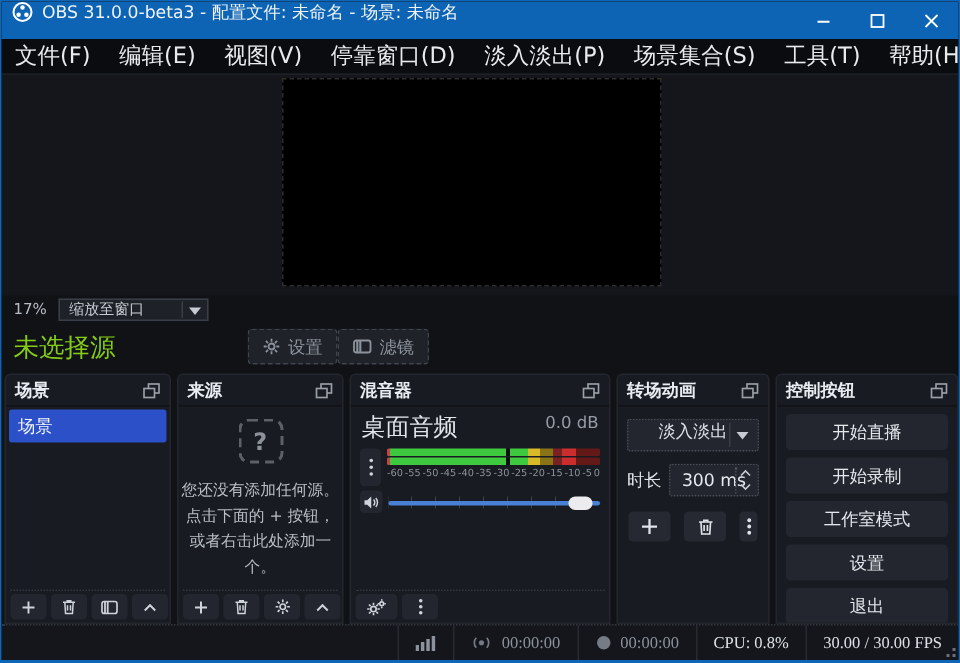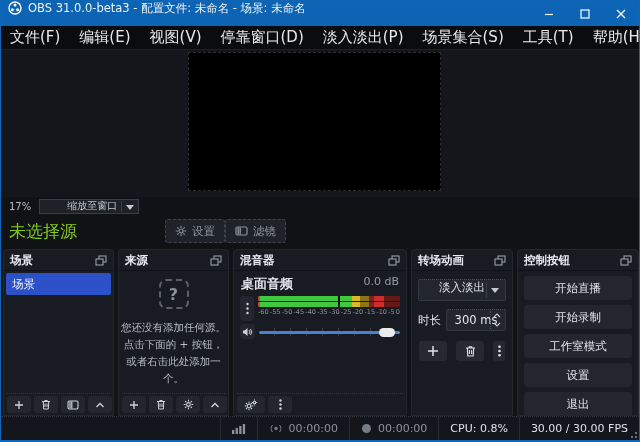--- a/index.html
+++ b/index.html
@@ -18,21 +18,21 @@
   .win-btn svg { display:block; }
   
   .menubar { height:23px; background:#0b0c0f; display:flex; align-items:center; gap:19px; padding-left:9px; flex:0 0 auto; }
   .menubar .menu-item { color:#e8eaee; font-size:15px; white-space:nowrap; cursor:default; }
   
   .preview { height:148px; position:relative; background:#14161b; flex:0 0 auto; border-top:1px solid #1d2026; }
   .canvas { position:absolute; left:187px; top:2px; width:253px; height:139px; background:#000; border:1px dashed #2c2c2c; }
   
   .zoomrow { height:18px; display:flex; align-items:center; padding-left:8px; gap:8px; flex:0 0 auto; background:#101216; }
   .zoom-label { color:#b6bbc3; font-size:10px; }
-  .zoom-select { width:100px; height:15px; background:#1e2128; border:1px solid #3a3e47; display:flex; align-items:center; color:#c6cbd3; font-size:10px; padding-left:6px; position:relative;justify-content:center; }
+  .zoom-select { width:100px; height:15px; background:#1e2128; border:1px solid #3a3e47; display:flex; align-items:center; color:#c6cbd3; font-size:10px; padding-left:6px; position:relative; }
   .zoom-select .arrow { position:absolute; right:4px; top:5px; width:0; height:0; border-left:4px solid transparent; border-right:4px solid transparent; border-top:5px solid #c6cbd3; }
   .zoom-select .sep { position:absolute; right:16px; top:1px; bottom:1px; width:1px; background:#3a3e47; }
   
   .sourcebar { height:32px; display:flex; align-items:center; padding-left:8px; flex:0 0 auto; background:#101216; position:relative; }
   .sourcebar .status { color:#84cc16; font-size:17px; }
   .ctx-btn { position:absolute; top:4px; height:24px; background:#1f2229; border:1px dashed #41454e; border-radius:3px; display:flex; align-items:center; gap:5px; padding:0 9px; color:#8d939c; font-size:11.5px; }
   .ctx-btn.settings { left:164px; }
   .ctx-btn.filters { left:224px; }
   
   .docks { height:169px; position:relative; flex:0 0 auto; background:#101216; }
@@ -47,21 +47,21 @@
   .p-trans  { left:410px; width:102px; }
   .p-ctrl   { left:516px; width:122px; }
   
   .scene-item { margin:2px; height:22px; background:#2b50c8; border-radius:2px; display:flex; align-items:center; padding-left:6px; color:#f2f5fa; font-size:11.5px; }
   
   .src-empty { text-align:center; padding-top:8px; }
   .src-qmark { width:30px; height:30px; margin:0 auto 10px; border:2px dashed #5c6069; border-radius:7px; color:#8b9099; font-size:16px; font-weight:bold; display:flex; align-items:center; justify-content:center; }
   .src-line { color:#b9bec6; font-size:10.5px; line-height:17px; }
   
   .mix-row1 { display:flex; justify-content:space-between; padding:4px 7px 2px; }
-  .mix-name { color:#e2e6ea; font-size:13px;font-weight:bold; }
+  .mix-name { color:#e2e6ea; font-size:16px; }
   .mix-db { color:#969ca5; font-size:11px; }
   .mix-meter-row { display:flex; padding:1px 6px 0; gap:4px; }
   .mix-dots-btn { width:14px; height:25px; background:#23262e; border-radius:3px; display:flex; align-items:center; justify-content:center; }
   .meter-wrap { flex:1; }
   .meter-bar { height:5px; margin-bottom:1px; border-radius:1px;
     background:linear-gradient(to right,
       #c24444 0%, #c24444 1.2%,
       #3ec93e 1.2%, #3ec93e 56%,
       #0c0d10 56%, #0c0d10 57.6%,
       #3ec93e 57.6%, #3ec93e 66%,
@@ -87,21 +87,21 @@
   .tr-spin { flex:1; height:22px; background:#23262e; border:1px dotted #474c56; border-radius:2px; position:relative; display:flex; align-items:center; justify-content:center; color:#e6e9ee; font-size:11.5px; }
   .tr-spin .btns { position:absolute; right:2px; top:1px; bottom:1px; width:13px; display:flex; flex-direction:column; align-items:center; justify-content:space-around; border-left:1px dotted #474c56; }
   .tr-btn-row { display:flex; justify-content:center; align-items:center; gap:9px; margin-top:10px; }
   .tr-btn { height:20px; min-width:28px; background:#262932; border-radius:3px; display:flex; align-items:center; justify-content:center; }
   .tr-btn.narrow { min-width:12px; }
   
   .ctl-btn { margin:5px 6px 0; height:24px; background:#23262e; border-radius:3px; display:flex; align-items:center; justify-content:center; color:#e4e7ec; font-size:11.5px; }
   .ctl-btn:first-of-type { margin-top:7px; }
   
   .statusbar { flex:1; border-top:1px dotted #33373f; display:flex; align-items:center; justify-content:flex-end; background:#14161b; position:relative; }
-  .sb-group { display:flex; align-items:center; gap:6px; padding:0 11px; height:100%; border-left:1px solid #272a31; }
+  .sb-group { display:flex; align-items:center; gap:6px; padding:0 11px; height:100%; border-left:1px solid #272a31;font-family:Liberation Serif, serif; }
   .sb-time { color:#8d939c; font-size:11px; }
   .sb-strong { color:#dde1e7; font-size:11px; }
   .grip { position:absolute; right:2px; bottom:2px; width:8px; height:8px; }
   .grip i { position:absolute; width:2px; height:2px; background:#6a7079; }
   .grip i:nth-child(1){ right:0; bottom:0; } .grip i:nth-child(2){ right:4px; bottom:0; } .grip i:nth-child(3){ right:0; bottom:4px; }
   svg { display:block; }
 </style>
 </head>
 <body>
 

